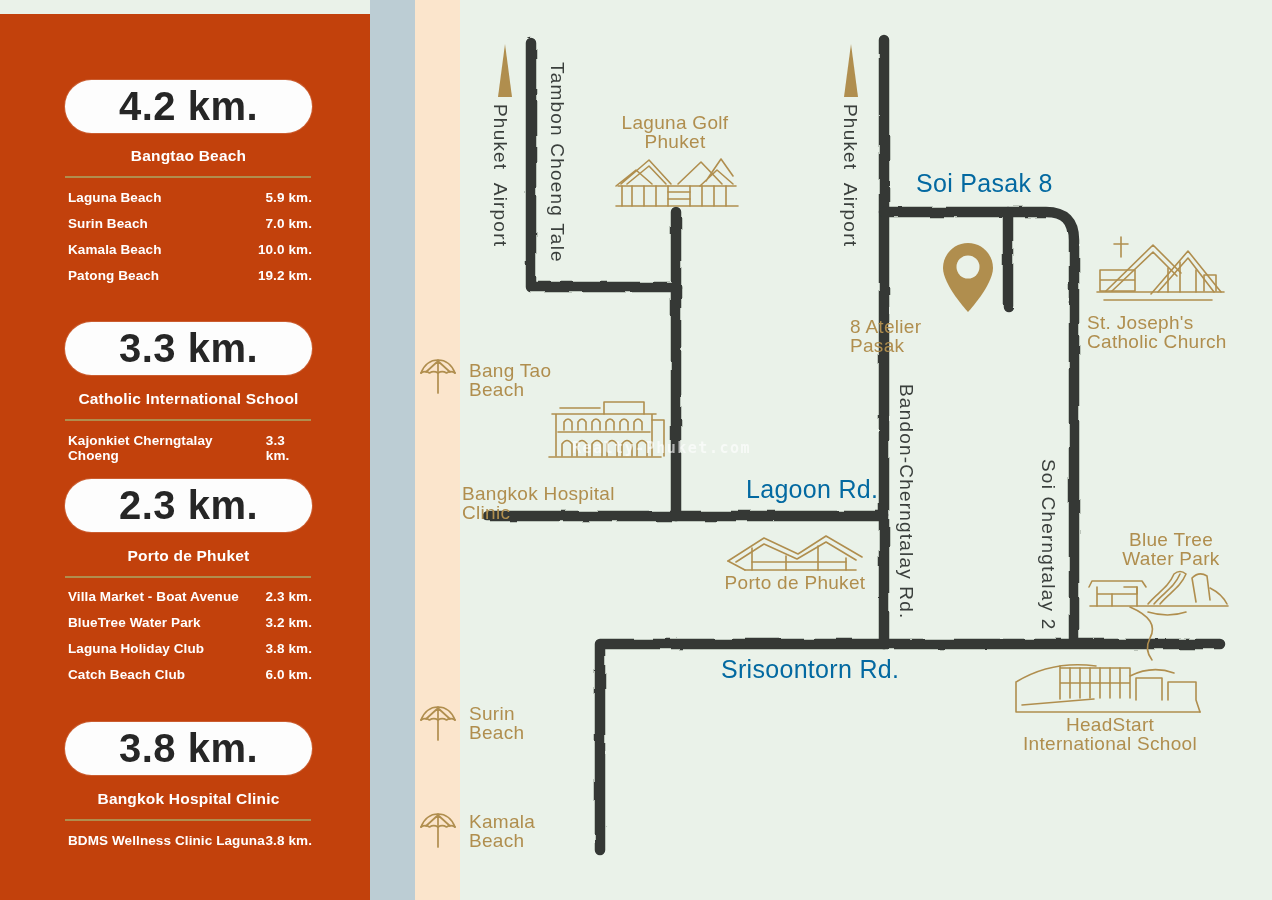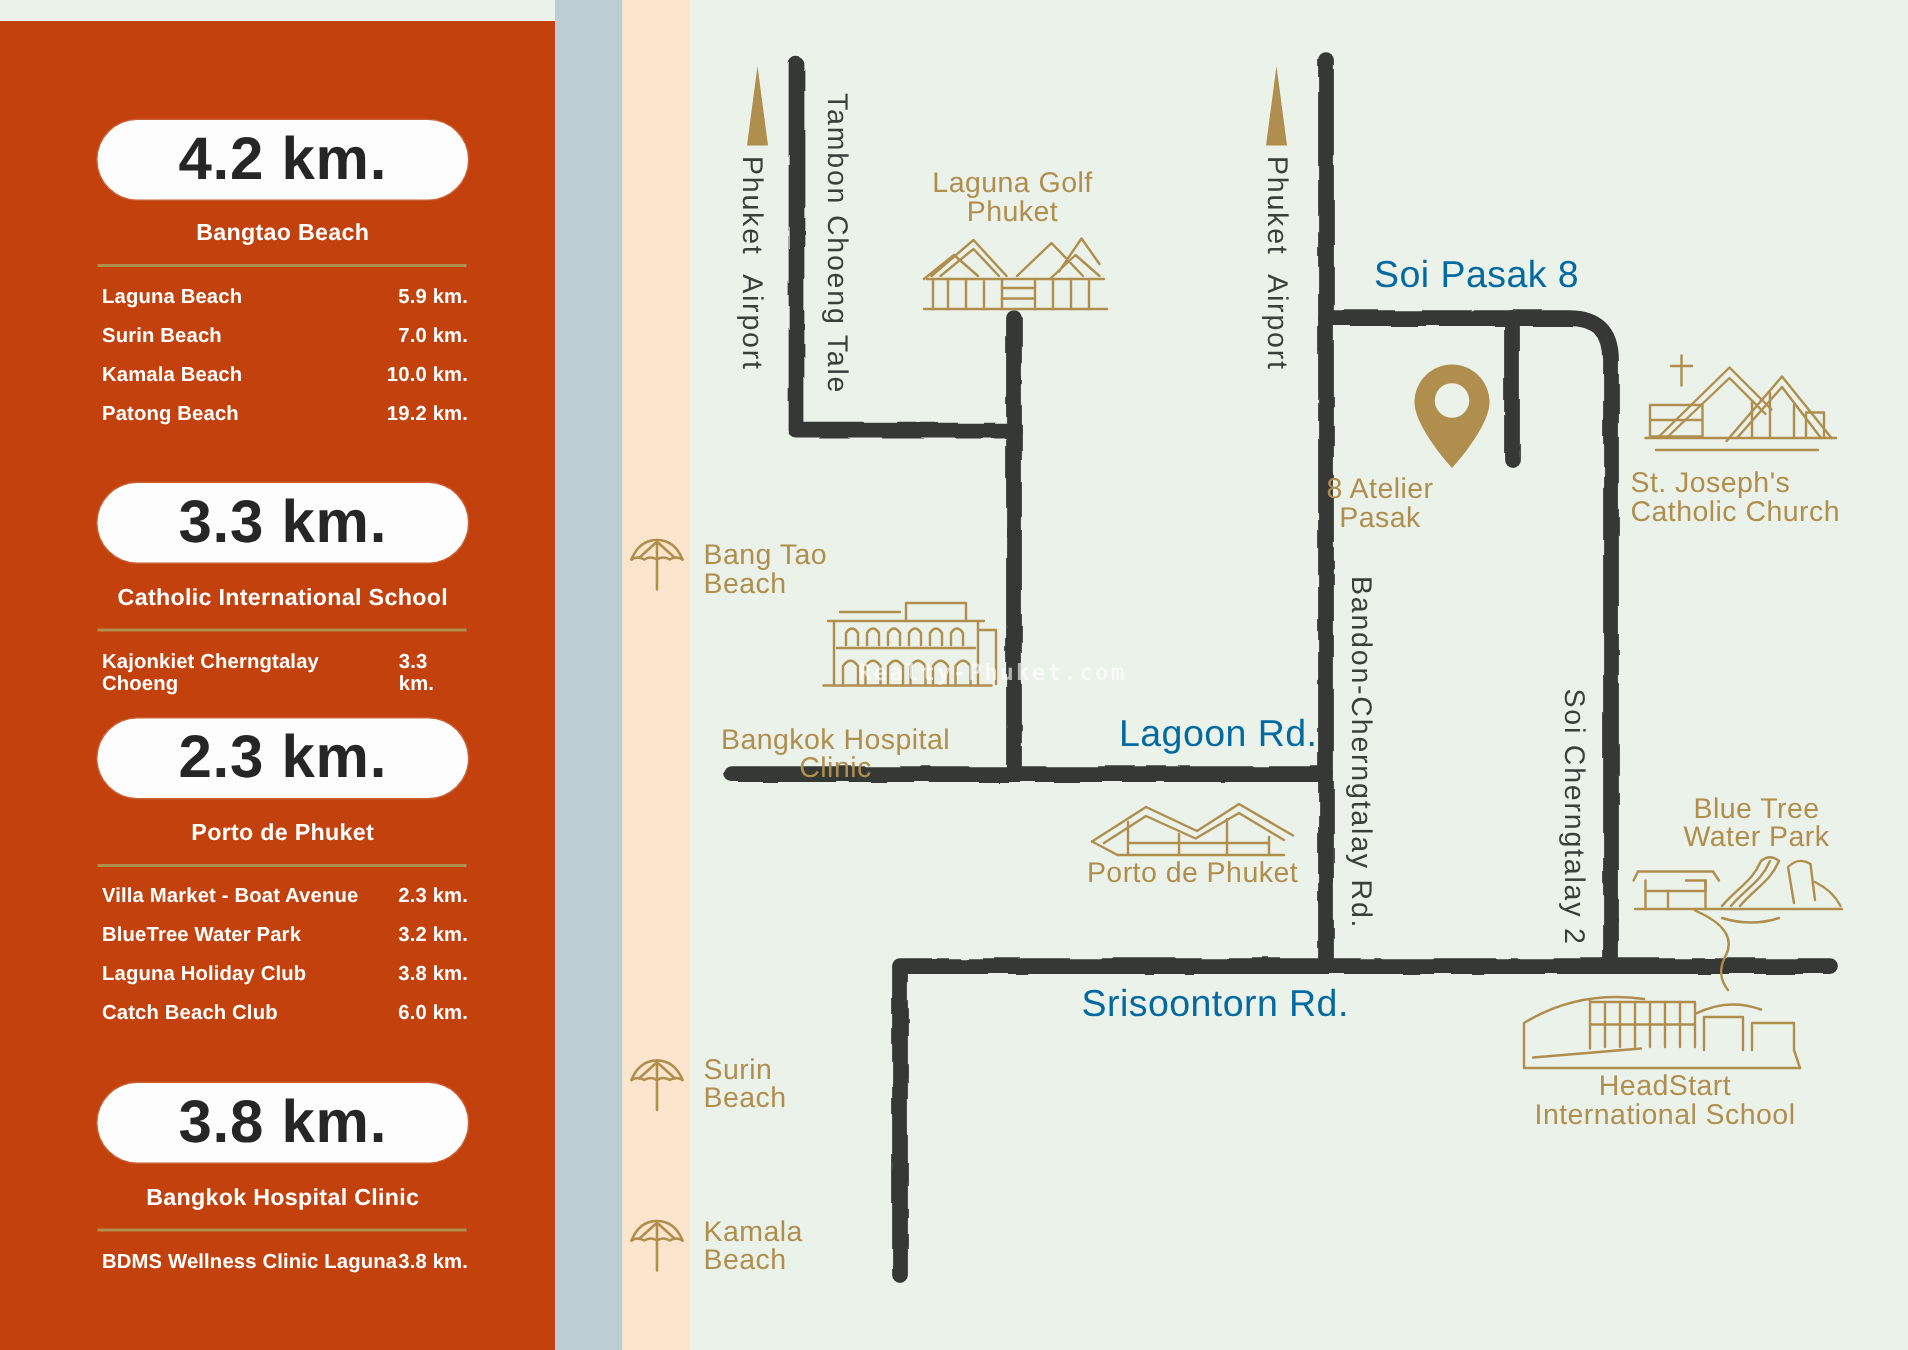--- a/index.html
+++ b/index.html
@@ -28,21 +28,21 @@
   .map-area{position:absolute;left:460px;top:0;width:812px;height:900px;background:#eaf2e9;}
   svg.mapsvg{position:absolute;left:0;top:0;width:1272px;height:900px;pointer-events:none;}
   .map-label{position:absolute;font-size:19px;line-height:18.5px;font-weight:500;
     letter-spacing:.3px;white-space:nowrap;}
   .map-label span{display:block;}
   .gold{color:#b08e4e;}
   .dark{color:#0369a1;font-size:25px;}
   .vlab{position:absolute;writing-mode:vertical-rl;font-size:19px;font-weight:500;
     color:#3a3f3c;letter-spacing:1.2px;white-space:nowrap;}
   .ctr{text-align:center;}
-  .rgt{text-align:center;}
+  .rgt{text-align:left;}
   .watermark{position:absolute;left:548px;top:439px;font-family:"DejaVu Sans Mono",monospace;
     font-size:15px;letter-spacing:1.5px;color:rgba(255,255,255,.62);font-weight:bold;margin-left:24px;}
 </style>
 </head>
 <body>
 
 <div class="sidebar">
 
   <div class="pill" style="top:66px">
       <span>4.2 km.</span>

